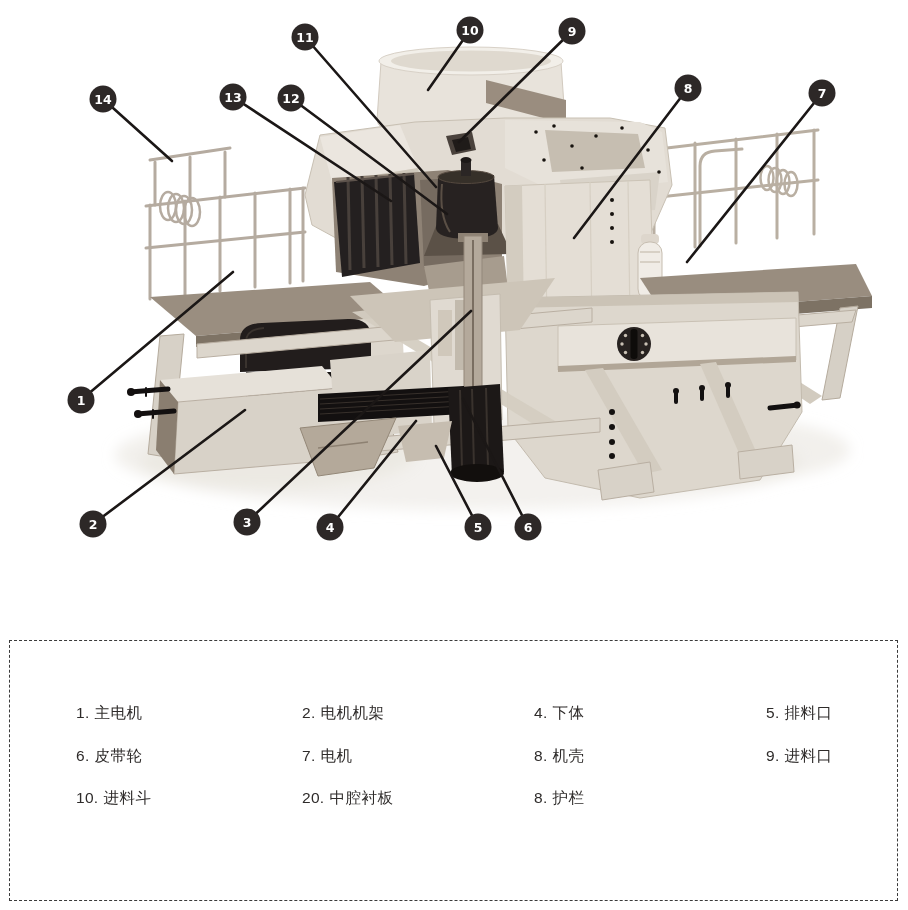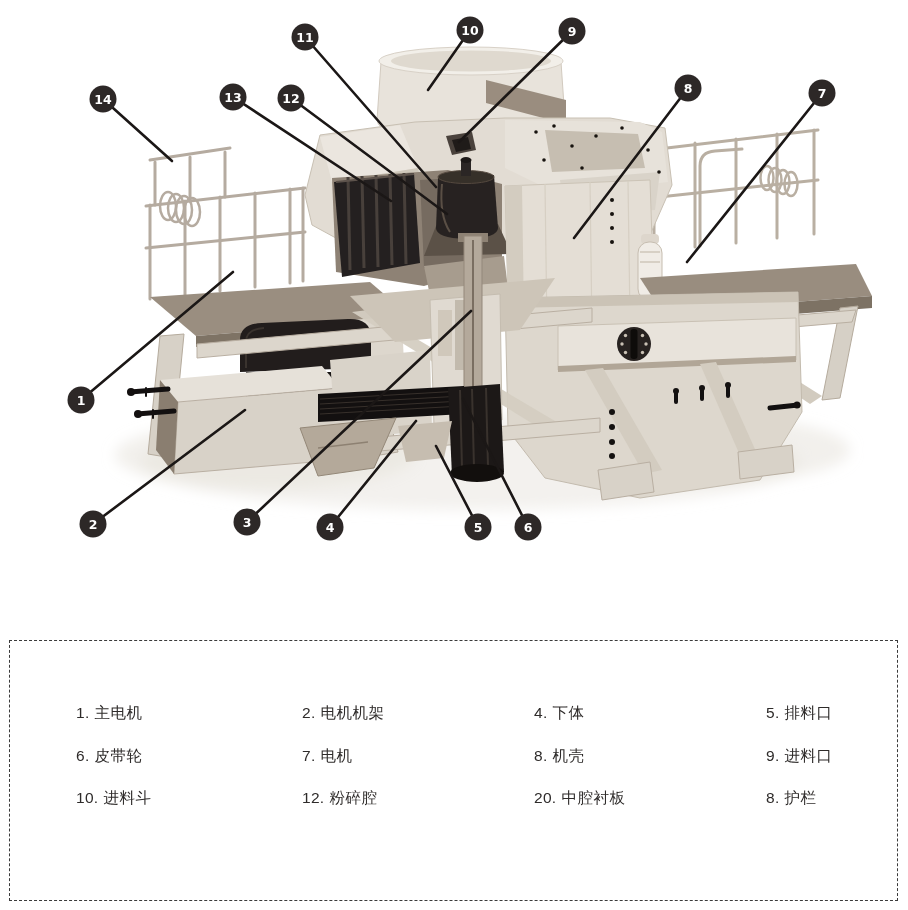--- a/index.html
+++ b/index.html
@@ -374,18 +374,17 @@
     <div class="legend-grid" id="legend-grid">
         <div class="legend-item"><span class="num">1.</span><span class="lbl">主电机</span></div>
         <div class="legend-item"><span class="num">2.</span><span class="lbl">电机机架</span></div>
         <div class="legend-item"><span class="num">4.</span><span class="lbl">下体</span></div>
         <div class="legend-item"><span class="num">5.</span><span class="lbl">排料口</span></div>
         <div class="legend-item"><span class="num">6.</span><span class="lbl">皮带轮</span></div>
         <div class="legend-item"><span class="num">7.</span><span class="lbl">电机</span></div>
         <div class="legend-item"><span class="num">8.</span><span class="lbl">机壳</span></div>
         <div class="legend-item"><span class="num">9.</span><span class="lbl">进料口</span></div>
         <div class="legend-item"><span class="num">10.</span><span class="lbl">进料斗</span></div>
-        <div class="legend-item"><span class="num">12.</span><span class="lbl">粉碎腔</span></div>
         <div class="legend-item"><span class="num">20.</span><span class="lbl">中腔衬板</span></div>
         <div class="legend-item"><span class="num">8.</span><span class="lbl">护栏</span></div>
       </div>
   </div>
 </div>
 
 </body></html>

